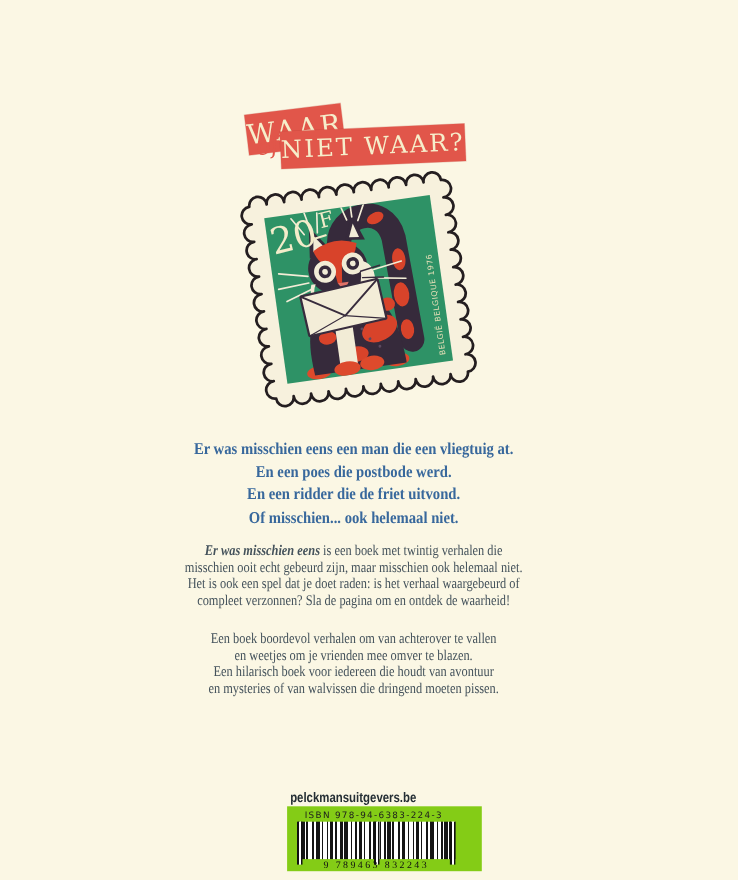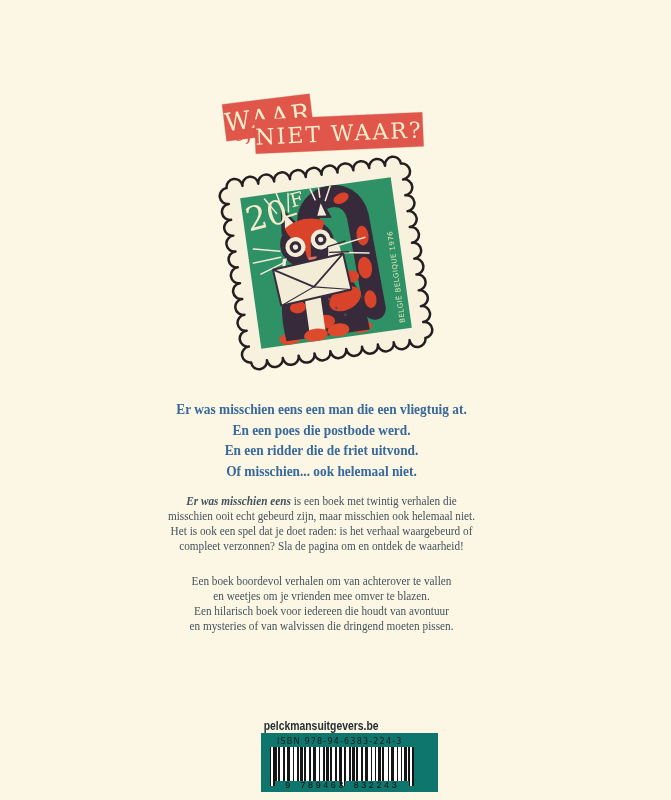--- a/index.html
+++ b/index.html
@@ -27,33 +27,33 @@
   .para{color:#44525b;font-size:13.4px;line-height:15.1px;
         transform:scaleX(.84);transform-origin:335.5px 0;}
   .para-1{top:493px;}
   .para-2{top:573px;}
   .lead-em{font-style:italic;font-weight:bold;}
 
   
   .publisher{top:716px;}
   .publisher span{display:inline-block;font-family:"Liberation Sans",sans-serif;font-weight:bold;
                   font-size:12.5px;color:#242e34;transform:scaleX(.83);}
-  .barcode-box{position:absolute;left:261px;top:733px;width:177px;height:59px;background:#0f766e;}
+  .barcode-box{position:absolute;left:261px;top:733px;width:177px;height:59px;background:#84cc16;}
   .isbn-line{position:absolute;left:16px;top:4px;font-family:"DejaVu Sans",sans-serif;
              font-size:8px;letter-spacing:1.2px;color:#1d1d1d;white-space:nowrap;}
   .bars{position:absolute;left:10px;top:14px;width:143px;height:34px;
         background:repeating-linear-gradient(90deg,
           #151515 0 1.5px,#fff 1.5px 3px,#151515 3px 6px,#fff 6px 7.5px,
           #151515 7.5px 9px,#fff 9px 12.5px,#151515 12.5px 14.5px,#fff 14.5px 16px,
           #151515 16px 19.5px,#fff 19.5px 22px,#151515 22px 23px,#fff 23px 26px);}
   .guard{position:absolute;top:14px;width:5px;height:39px;
          background:repeating-linear-gradient(90deg,#111 0 1.5px,#fff 1.5px 3.5px,#111 3.5px 5px);}
   .guard.g1{left:9px;} .guard.g2{left:79px;} .guard.g3{left:148px;}
   .barcode-digits{position:absolute;left:6px;top:48px;width:150px;text-align:center;
-                  font-family:Liberation Mono, monospace;font-size:9px;letter-spacing:2.2px;
+                  font-family:Liberation Serif, serif;font-size:9px;letter-spacing:2.2px;
                   color:#111;background:transparent;}
 </style>
 </head>
 <body>
 
 <div class="cover">
 
   <div class="banner banner-waar">
     <span class="banner-label">WAAR</span>
   </div>

